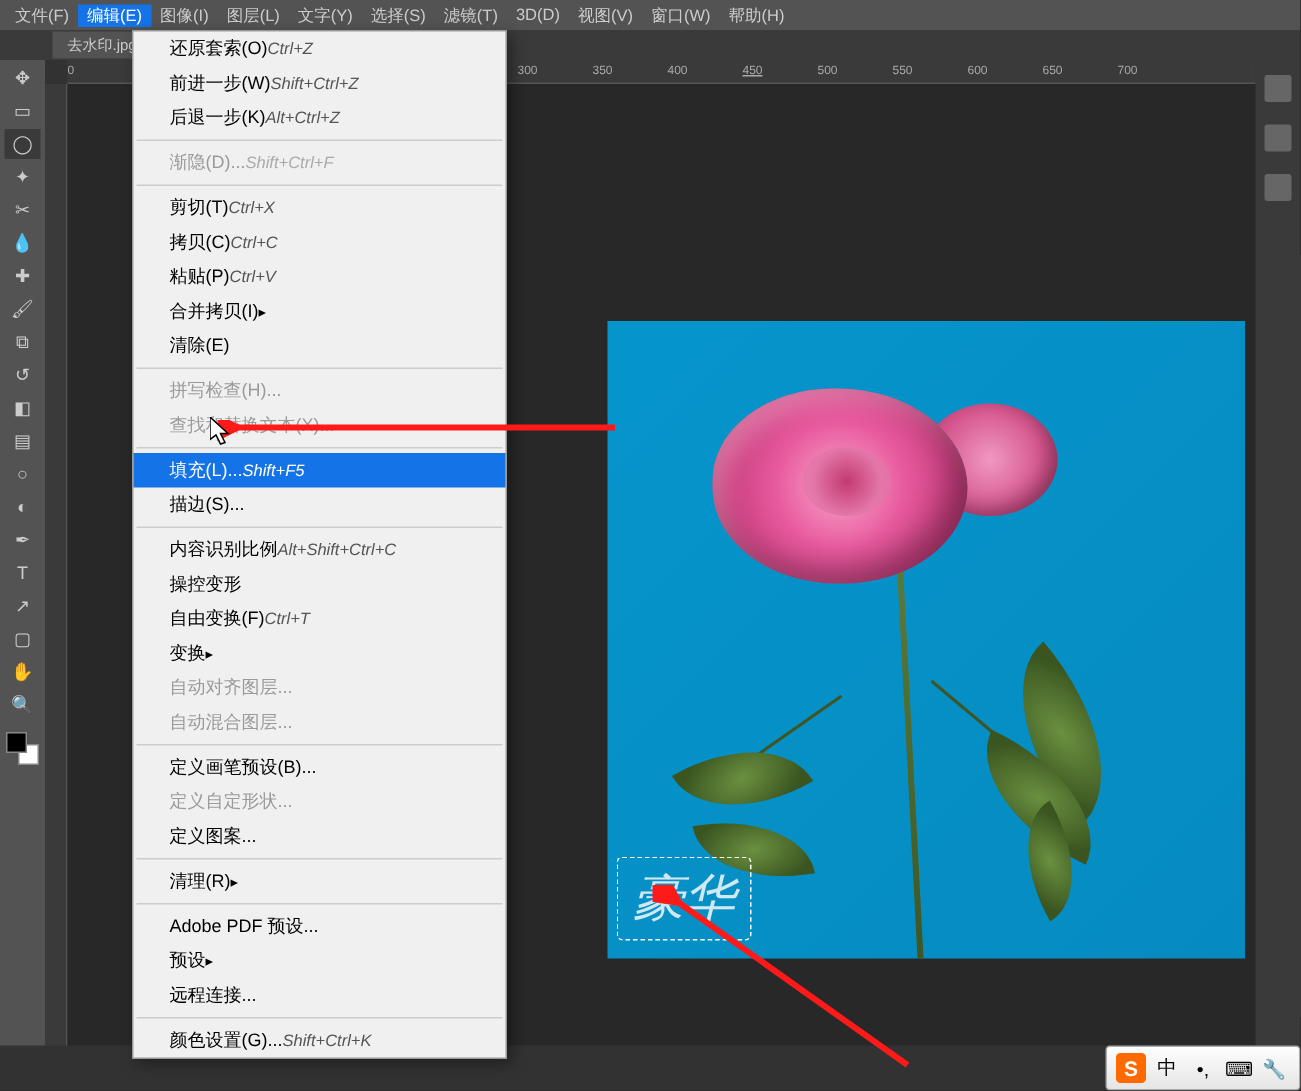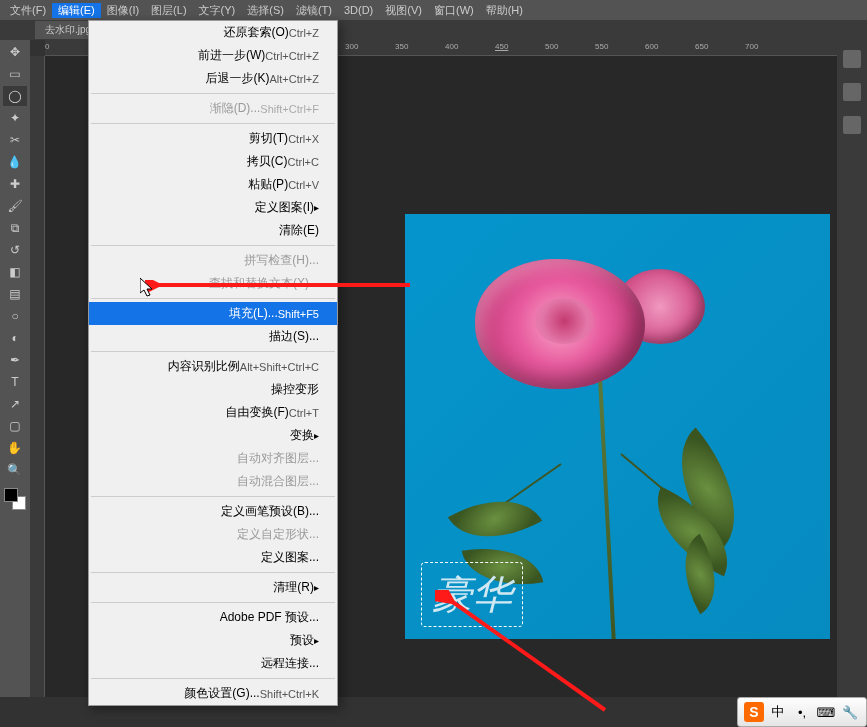--- a/index.html
+++ b/index.html
@@ -34,29 +34,29 @@
 .leaf { position: absolute; background: radial-gradient(ellipse, #6a9040 0%, #3a5520 80%); border-radius: 0 100% 0 100%; }
 .l1 { left: 50px; top: 280px; width: 80px; height: 50px; transform: rotate(-30deg); }
 .l2 { left: 60px; top: 330px; width: 75px; height: 45px; transform: rotate(-10deg); }
 .l3 { left: 248px; top: 245px; width: 110px; height: 60px; transform: rotate(50deg); }
 .l4 { left: 240px; top: 290px; width: 95px; height: 55px; transform: rotate(25deg); }
 .l5 { left: 260px; top: 340px; width: 70px; height: 40px; transform: rotate(60deg); }
 .branch { position: absolute; width: 2px; background: #3e5524; }
 .b1 { left: 155px; top: 250px; height: 90px; transform: rotate(55deg); transform-origin: top; }
 .b2 { left: 215px; top: 240px; height: 120px; transform: rotate(-50deg); transform-origin: top; }
 
-.watermark { position: absolute; left: 16px; bottom: 12px; padding: 4px 10px; font-size: 40px; color: #cfe8f2; font-style: italic; font-family: serif; border: 1px dashed #fff; border-radius: 4px; }
+.watermark { position: absolute; left: 6px; bottom: 12px; padding: 4px 10px; font-size: 34px; color: #cfe8f2; font-style: italic; font-family: serif; border: 1px dashed #fff; border-radius: 4px; }
 
 .dropdown { position: absolute; left: 88px; top: 20px; width: 250px; background: #f0f0f0; border: 1px solid #999; box-shadow: 3px 3px 10px rgba(0,0,0,0.4); font-size: 12px; color: #000; z-index: 100; }
-.dropdown .item { display: flex; justify-content: flex-end; align-items: center; padding: 3px 18px 3px 24px; cursor: default; white-space: nowrap; }
+.dropdown .item { display: flex; justify-content: flex-start; align-items: center; padding: 3px 18px 3px 24px; cursor: default; white-space: nowrap; }
 .dropdown .item.disabled { color: #9a9a9a; }
 .dropdown .item.highlight { background: #1473e6; color: #fff; }
 .dropdown .sep { height: 1px; background: #ccc; margin: 3px 2px; }
 .dropdown .sub::after { content: "▸"; font-size: 10px; }
-.dropdown .shortcut { color: #555; font-size: 11px; }
+.dropdown .shortcut { color: #555; font-size: 11px; font-style: italic; }
 .dropdown .item.disabled .shortcut { color: #aaa; }
 .dropdown .item.highlight .shortcut { color: #fff; }
 
 .arrow-red { position: absolute; z-index: 200; pointer-events: none; }
 .arrow1 { left: 145px; top: 280px; }
 .arrow2 { left: 435px; top: 590px; }
 
 .cursor-img { position: absolute; left: 140px; top: 278px; z-index: 300; pointer-events: none; }
 
 .right-panel { position: absolute; right: 0; top: 0; width: 30px; bottom: 0; background: #3a3a3a; display:flex; flex-direction:column; align-items:center; gap:15px; padding-top:10px;}
@@ -157,21 +157,21 @@
   </div>
 </div>
 
 <div class="dropdown">
     <div class="item">
       <span>还原套索(O)</span>
       <span class="shortcut">Ctrl+Z</span>
     </div>
     <div class="item">
       <span>前进一步(W)</span>
-      <span class="shortcut">Ctrl+Ctrl+Z</span>
+      <span class="shortcut">Shift+Ctrl+Z</span>
     </div>
     <div class="item">
       <span>后退一步(K)</span>
       <span class="shortcut">Alt+Ctrl+Z</span>
     </div>
     <div class="sep"></div>
     <div class="item disabled">
       <span>渐隐(D)...</span>
       <span class="shortcut">Shift+Ctrl+F</span>
     </div>
@@ -182,21 +182,21 @@
     </div>
     <div class="item">
       <span>拷贝(C)</span>
       <span class="shortcut">Ctrl+C</span>
     </div>
     <div class="item">
       <span>粘贴(P)</span>
       <span class="shortcut">Ctrl+V</span>
     </div>
     <div class="item sub">
-      <span>定义图案(I)</span>
+      <span>合并拷贝(I)</span>
     </div>
     <div class="item">
       <span>清除(E)</span>
     </div>
     <div class="sep"></div>
     <div class="item disabled">
       <span>拼写检查(H)...</span>
     </div>
     <div class="item disabled">
       <span>查找和替换文本(X)...</span>

